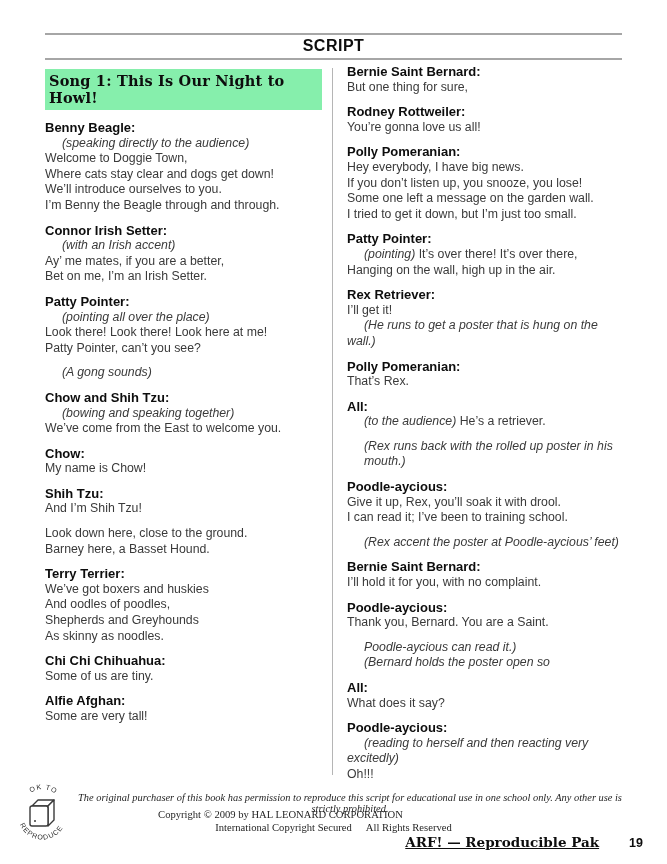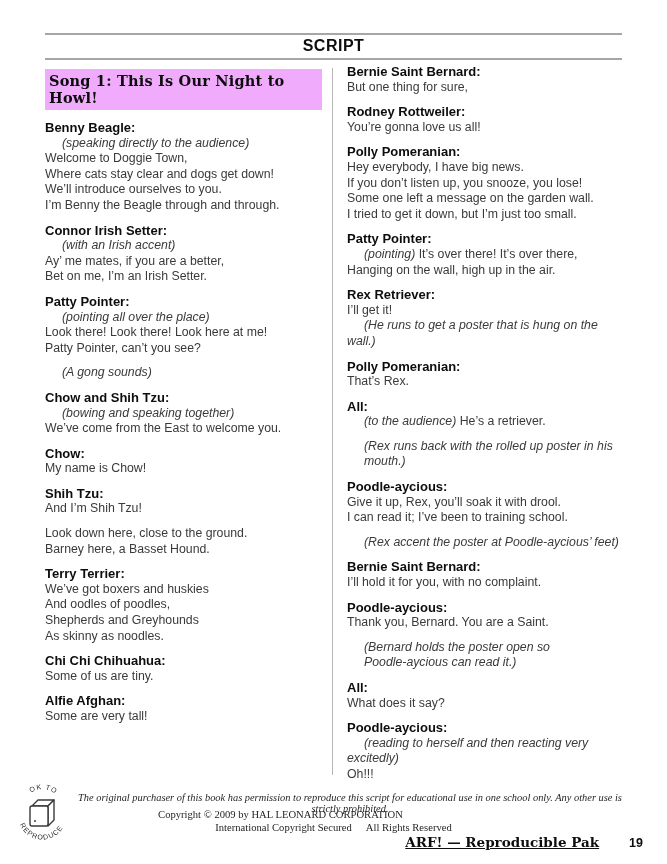--- a/index.html
+++ b/index.html
@@ -8,21 +8,21 @@
   
   .header{position:absolute;left:45px;top:33px;width:577px;
           border-top:2px solid #a6a6a6;border-bottom:2px solid #a6a6a6;
           text-align:center;padding:2px 0 3px 0;}
   .header-title{font-size:16px;font-weight:bold;letter-spacing:.5px;color:#0d0d0d;}
   
   .col{position:absolute;}
   .col-left{left:45px;top:69px;width:277px;}
   .col-right{left:347px;top:64px;width:281px;}
   .divider{position:absolute;left:332px;top:68px;width:1px;height:707px;background:#b5b5b5;}
-  .song-banner{background:#f0abfc;color:#0d0d0d;padding:3px 6px 4px 4px;margin-bottom:10px;
+  .song-banner{background:#86efac;color:#0d0d0d;padding:3px 6px 4px 4px;margin-bottom:10px;
                font-family:"DejaVu Serif",serif;font-weight:bold;font-size:14.5px;letter-spacing:.2px;}
   .scene-label{font-weight:bold;font-size:13px;color:#0d0d0d;margin-bottom:13px;}
   .block{margin-bottom:9px;}
   .speaker{font-weight:bold;font-size:13px;line-height:15.6px;color:#0d0d0d;}
   .line{font-size:12.3px;line-height:15.6px;color:#3a3a3a;}
   .it{font-style:italic;margin-left:17px;}
   
   .stamp{position:absolute;left:11px;top:780px;width:60px;height:60px;}
   .notice{position:absolute;left:72px;top:792px;width:556px;text-align:center;
           font-family:"Liberation Serif",serif;font-style:italic;font-size:10.4px;color:#1f1f1f;}
@@ -157,22 +157,22 @@
         </div>
         <div class="block">
           <div class="speaker">Bernie Saint Bernard:</div>
           <div class="line"><span>I’ll hold it for you, with no complaint.</span></div>
         </div>
         <div class="block">
           <div class="speaker">Poodle-aycious:</div>
           <div class="line"><span>Thank you, Bernard. You are a Saint.</span></div>
         </div>
         <div class="block">
+          <div class="line"><span class="it">Poodle-aycious can read it.)</span></div>
           <div class="line"><span class="it">(Bernard holds the poster open so</span></div>
-          <div class="line"><span class="it">Poodle-aycious can read it.)</span></div>
         </div>
         <div class="block">
           <div class="speaker">All:</div>
           <div class="line"><span>What does it say?</span></div>
         </div>
         <div class="block">
           <div class="speaker">Poodle-aycious:</div>
           <div class="line"><span class="it">(reading to herself and then reacting very excitedly)</span></div>
           <div class="line"><span>Oh!!!</span></div>
         </div>

